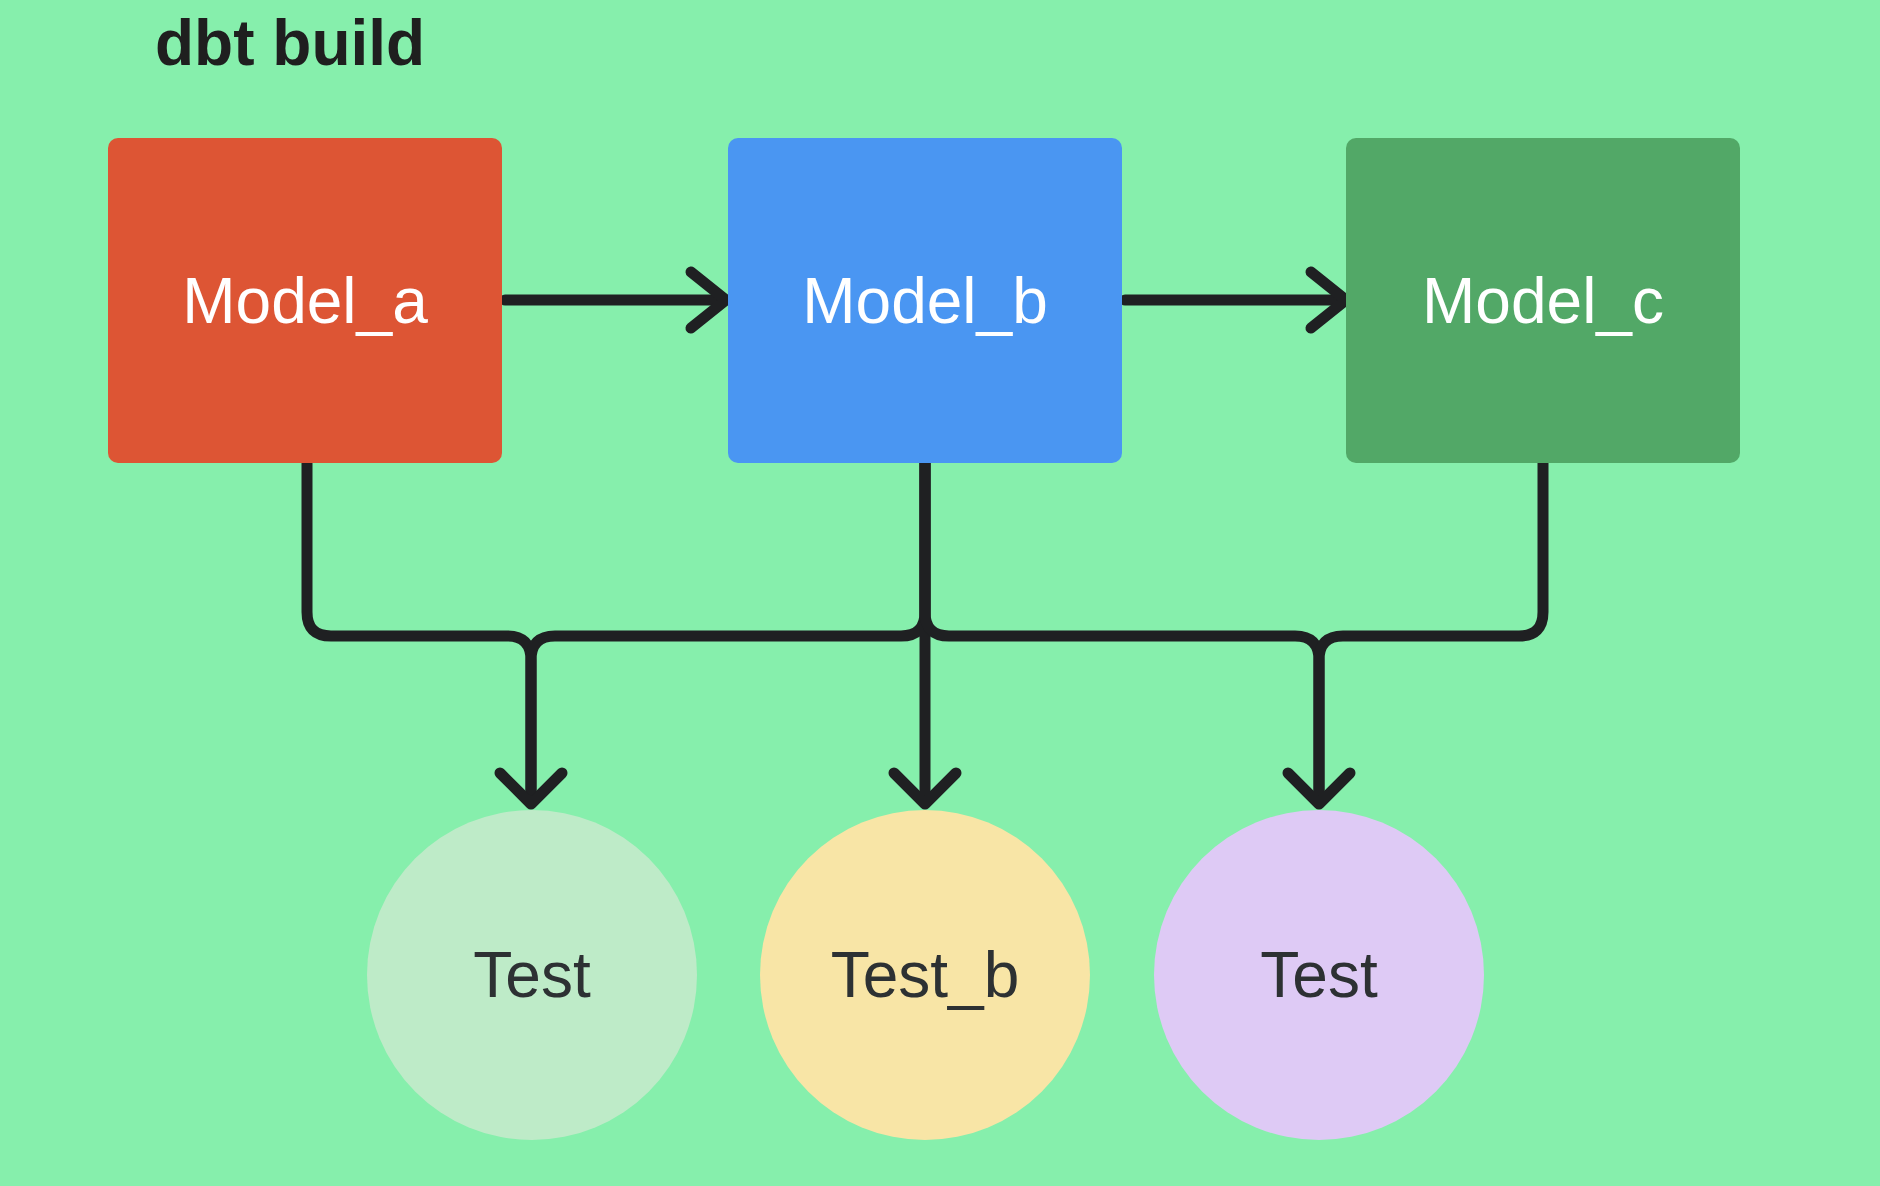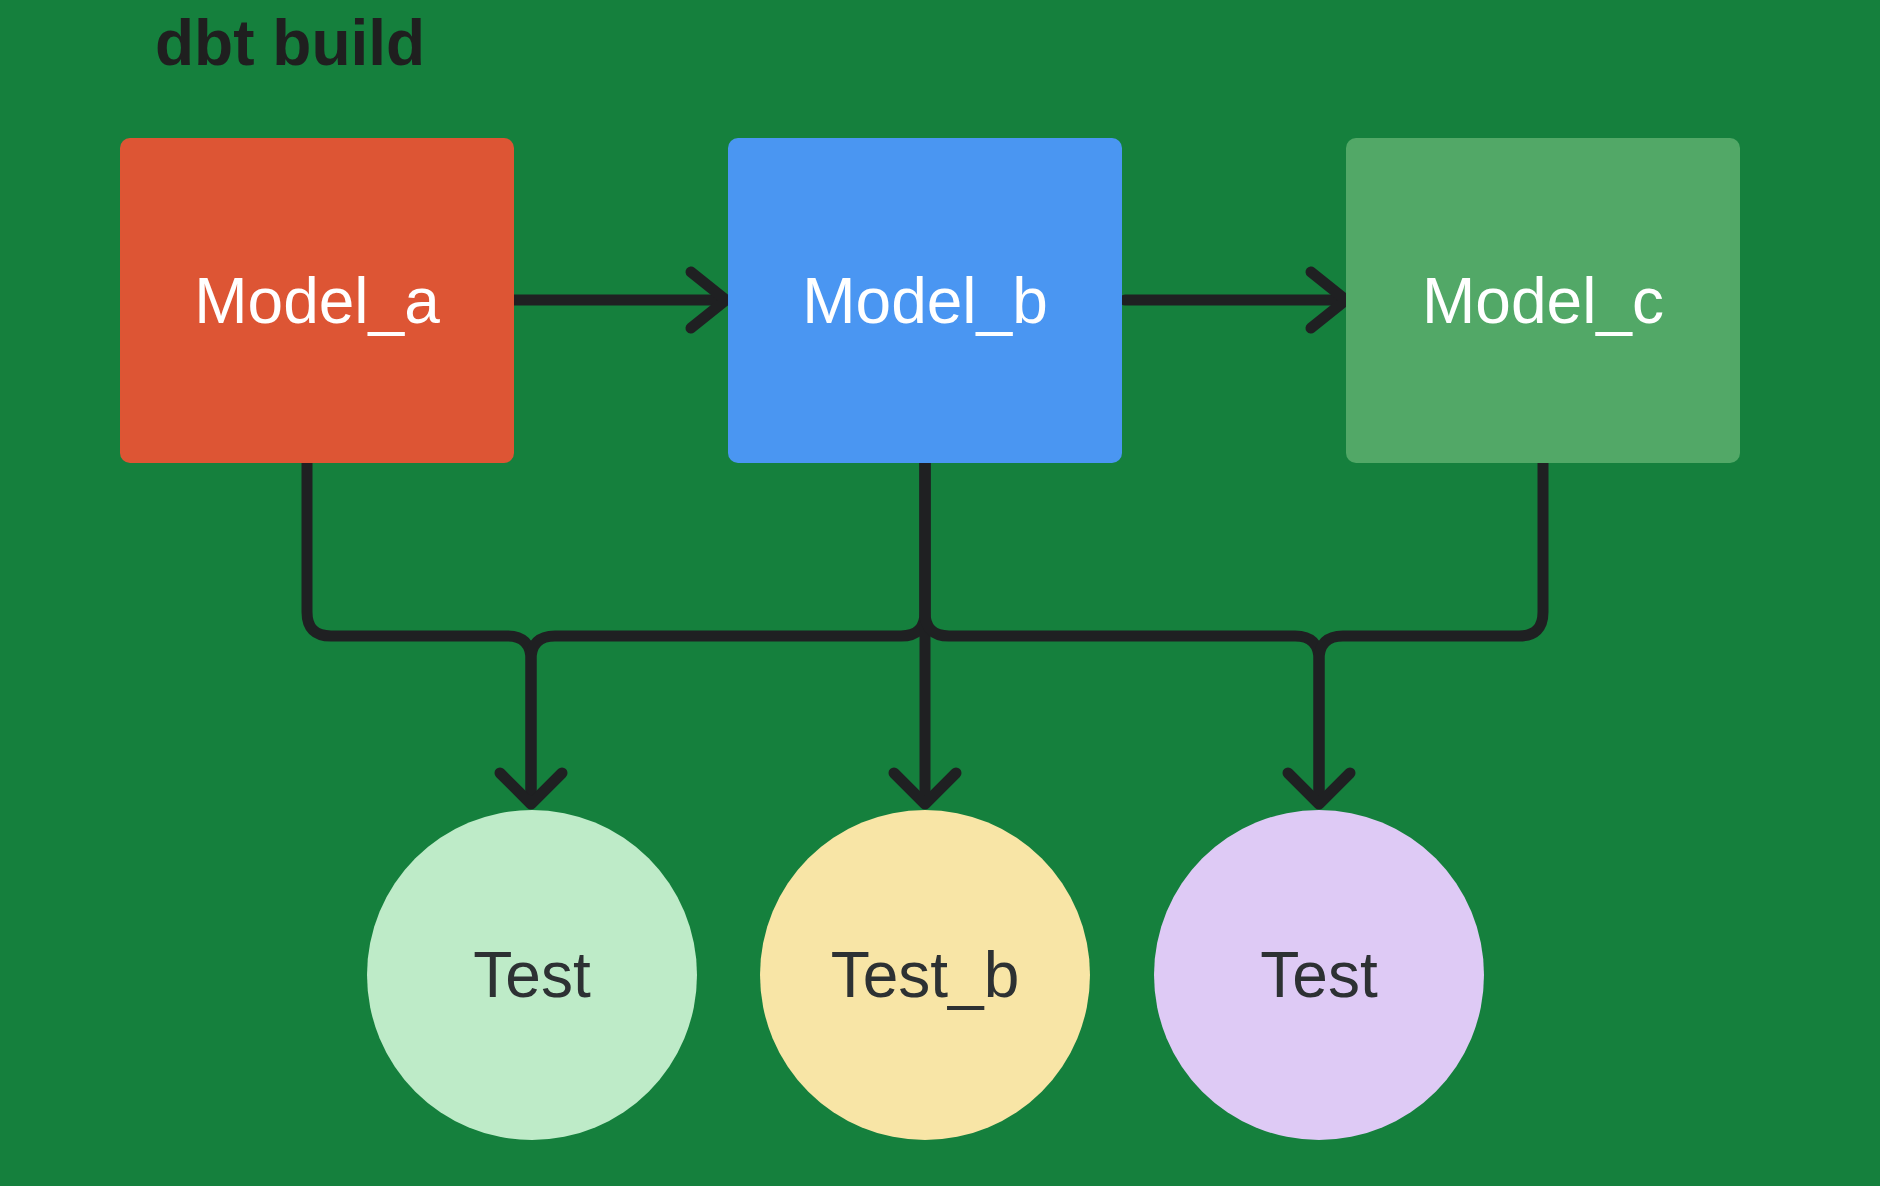--- a/index.html
+++ b/index.html
@@ -8,21 +8,21 @@
     width: 1880px;
     height: 1186px;
     background: #ffffff;
     overflow: hidden;
     font-family: "Liberation Sans", sans-serif;
   }
   .canvas {
     position: relative;
     width: 1880px;
     height: 1186px;
-    background: #15803d;
+    background: #86efac;
   }
   .title {
     position: absolute;
     left: 155px;
     top: 6px;
     font-size: 64px;
     font-weight: 600;
     color: #1f1f1f;
     letter-spacing: 0px;
     white-space: nowrap;
@@ -51,21 +51,21 @@
   }
   .box {
     width: 394px;
     height: 325px;
     top: 138px;
     border-radius: 10px;
     color: #ffffff;
     font-size: 64px;
     font-weight: 400;
   }
-  .box-a { left: 120px; }
+  .box-a { left: 108px; }
   .box-b { left: 728px; }
   .box-c { left: 1346px; }
   .circle {
     width: 330px;
     height: 330px;
     top: 810px;
     border-radius: 50%;
     color: #2d3133;
     font-size: 64px;
     font-weight: 400;

